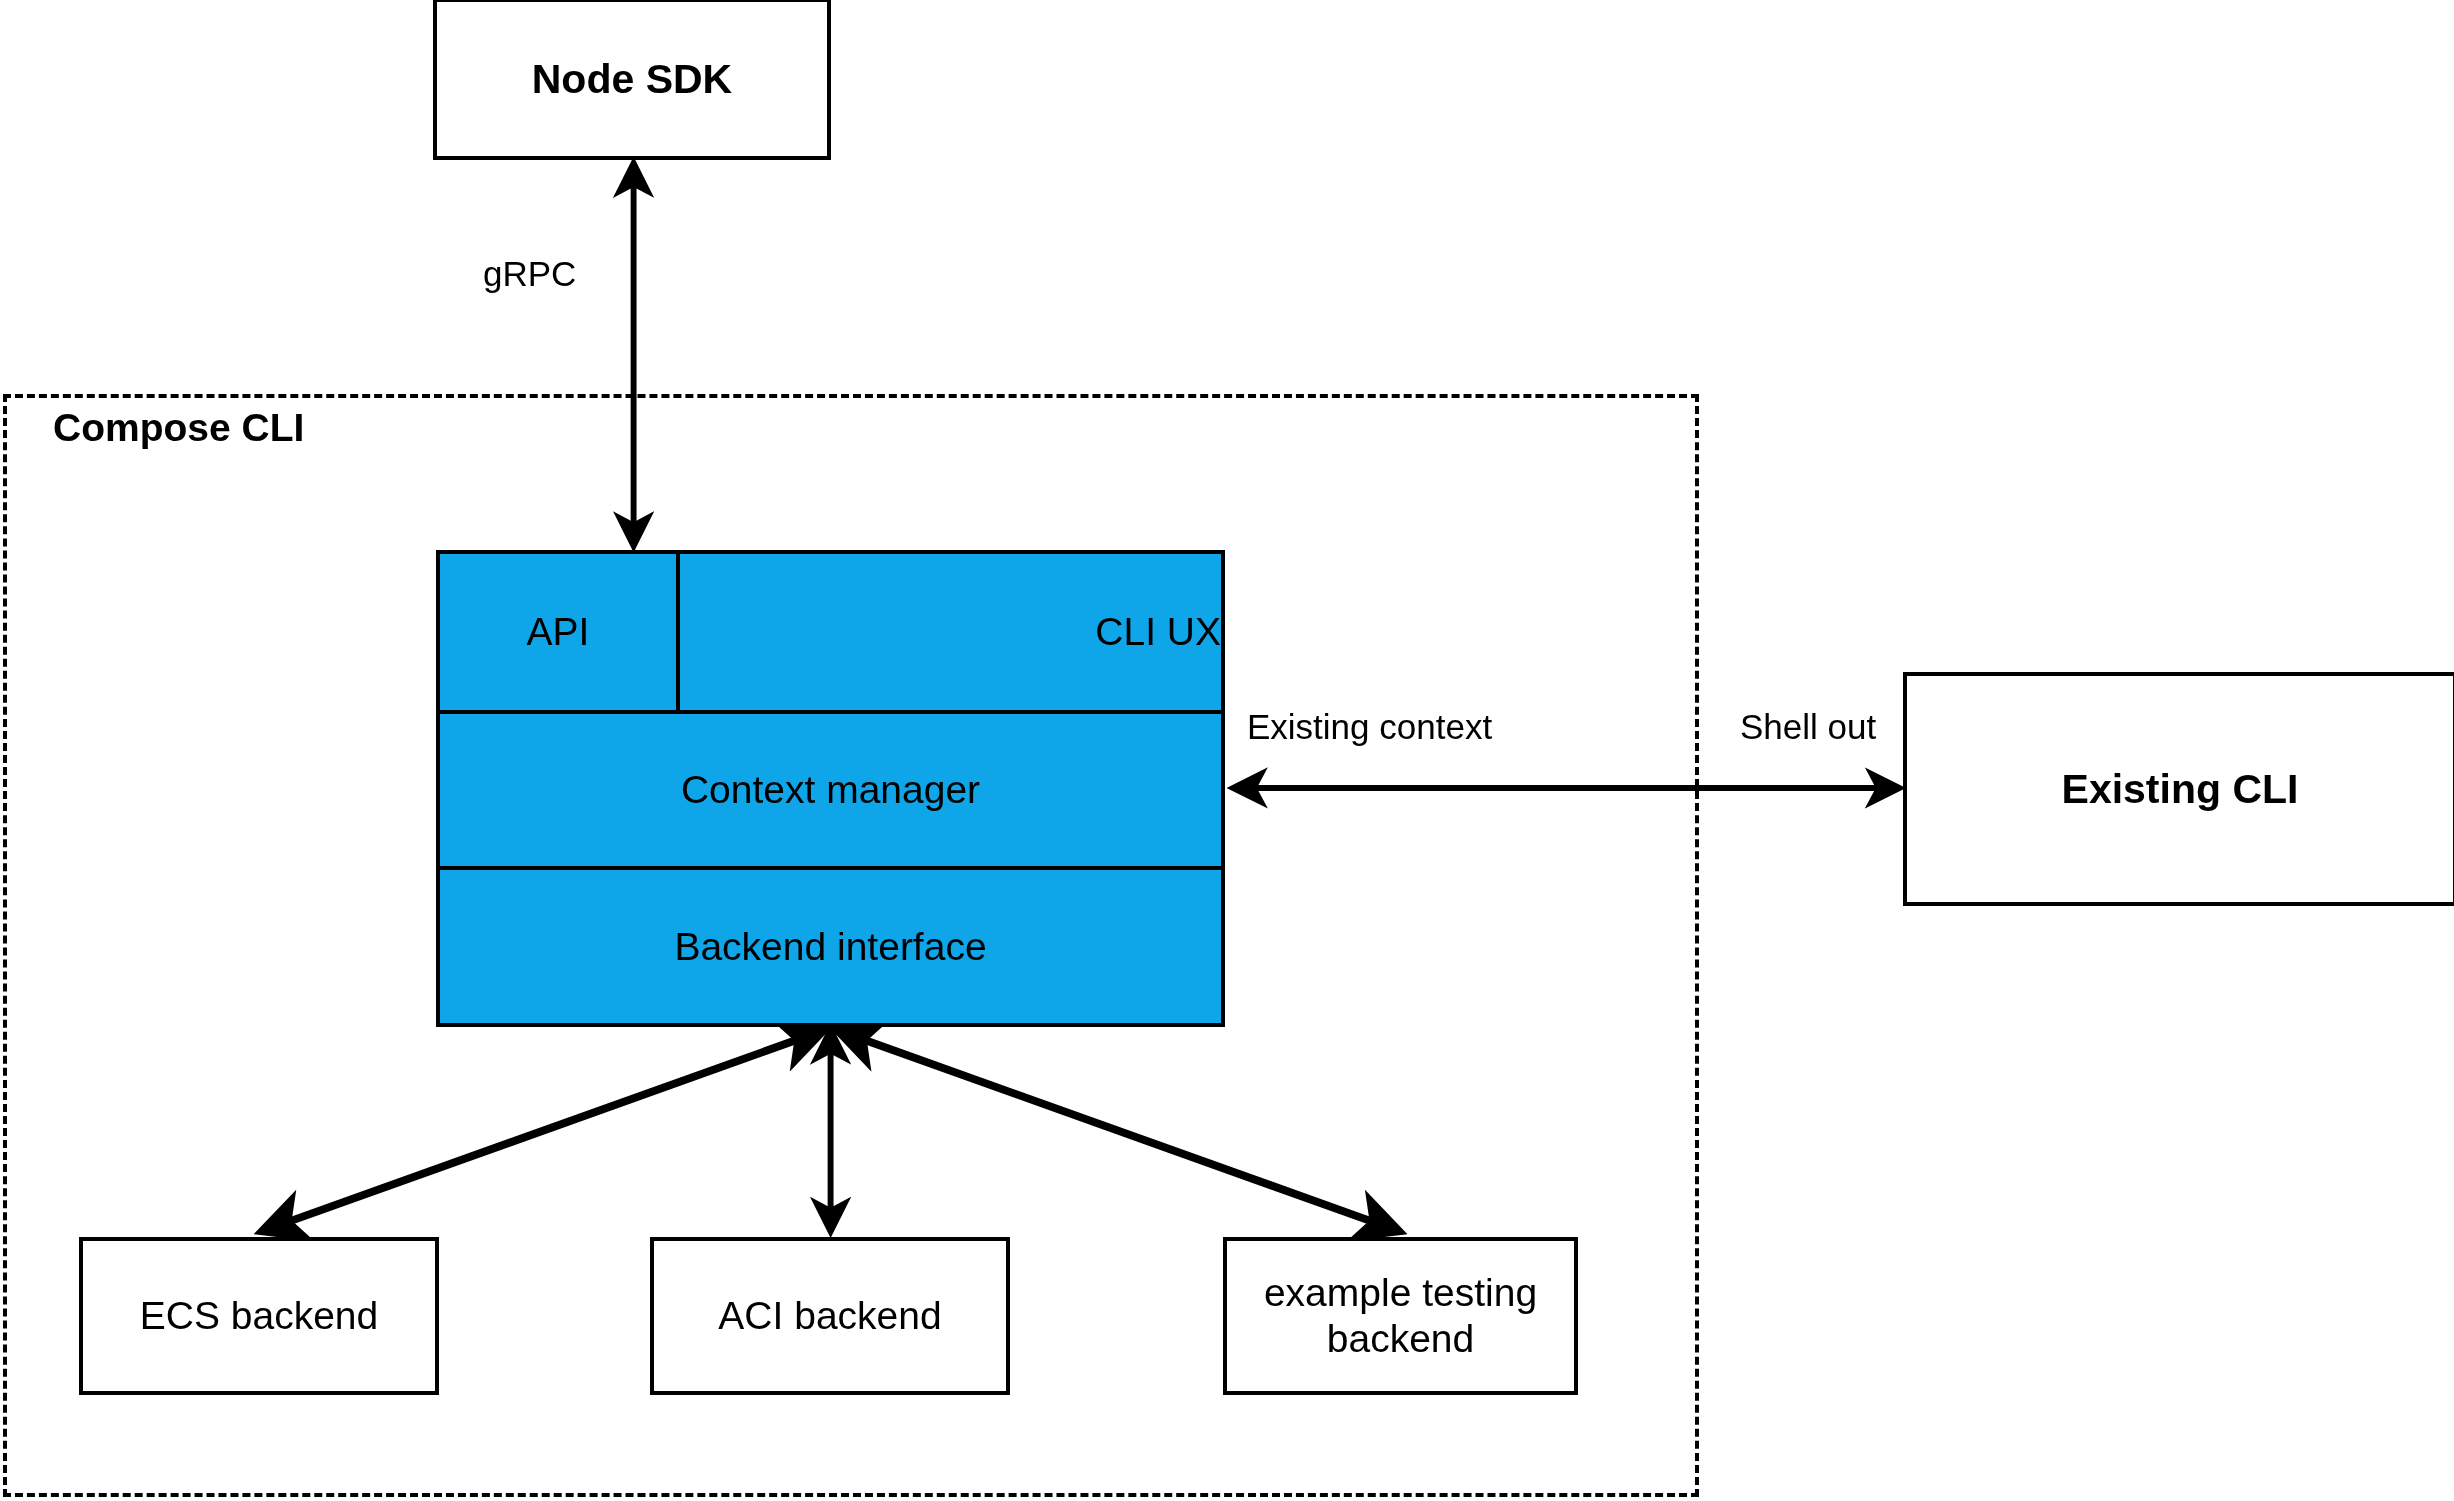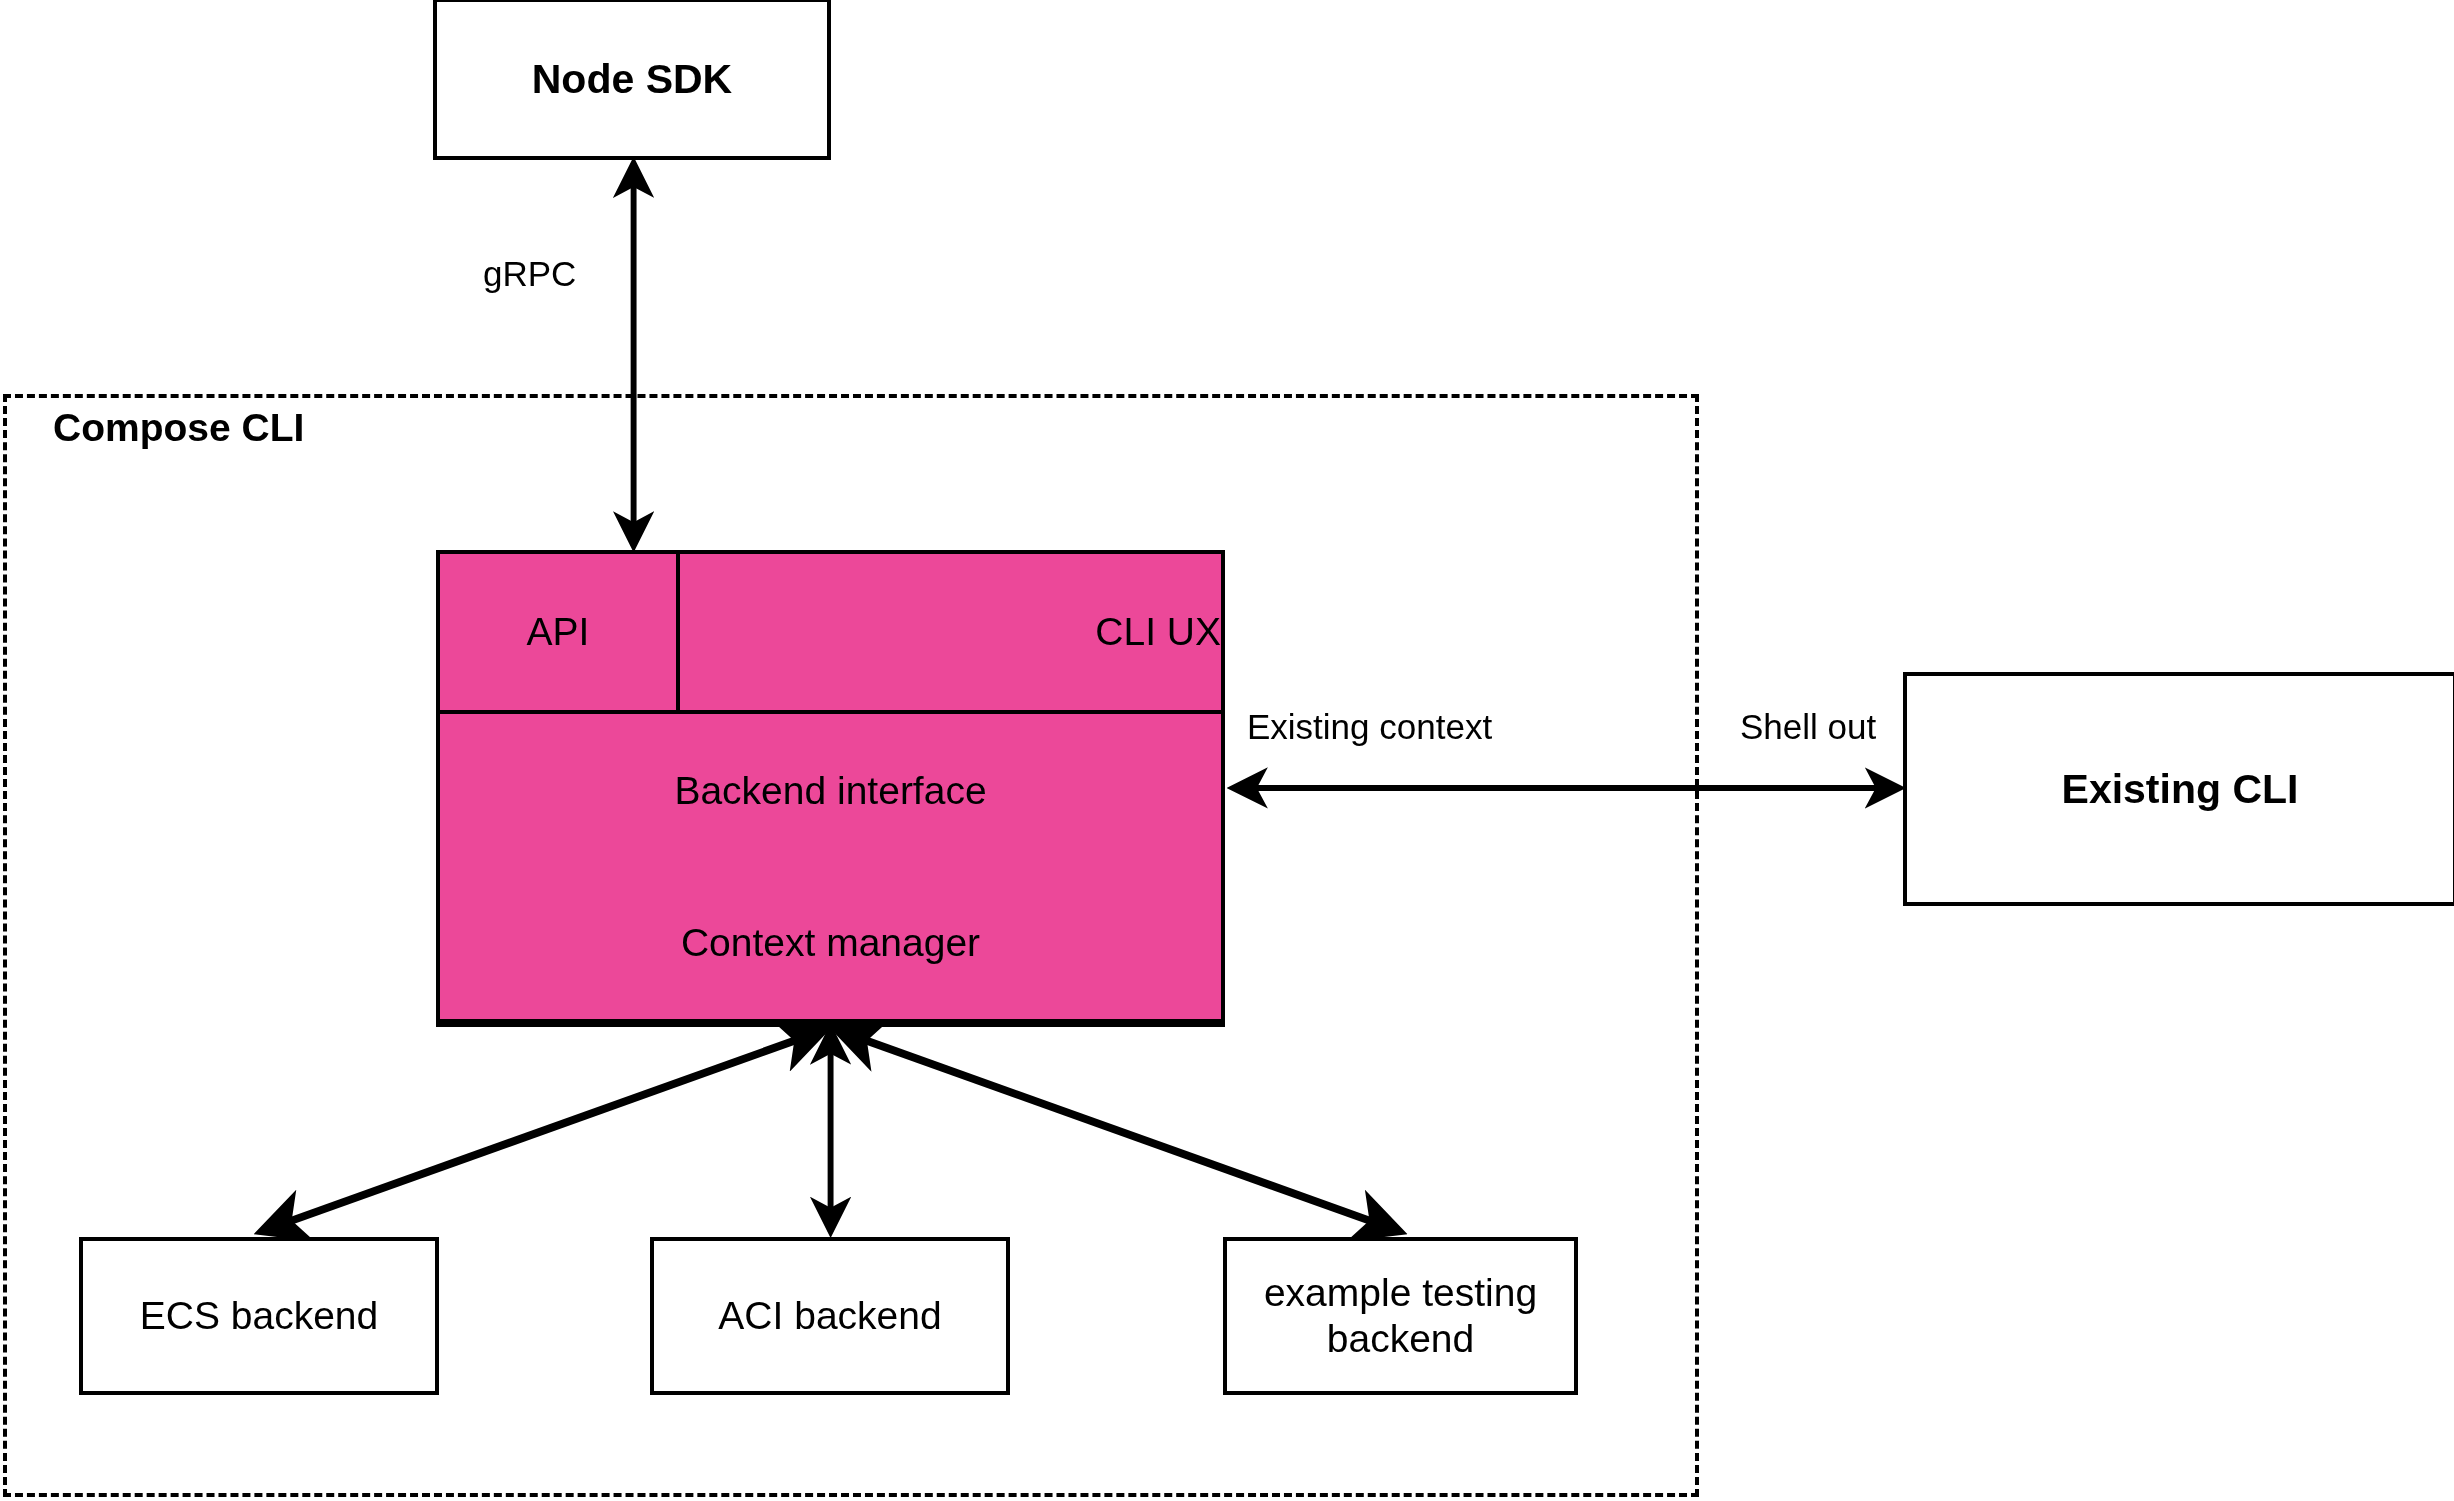--- a/index.html
+++ b/index.html
@@ -64,21 +64,21 @@
     white-space: nowrap;
     margin-left: 32px;
   }
 
   
   #core-box {
     position: absolute;
     left: 436px; top: 550px; width: 789px; height: 477px;
     box-sizing: border-box;
     border: 4.9px solid #000000;
-    background: #ec4899;
+    background: #0ea5e9;
     display: flex;
     flex-direction: column;
   }
   .core-row {
     box-sizing: border-box;
     display: flex;
     color: #000000;
     font-size: 39px;
   }
   #core-row-top {
@@ -180,25 +180,25 @@
 
   <div id="core-box">
     <div id="core-row-top" class="core-row">
       <div id="cell-api" class="core-cell">
         <span>API</span>
       </div>
       <div id="cell-cliux" class="core-cell">
         <span>CLI UX</span>
       </div>
     </div>
+    <div id="core-row-mid" class="core-row">
+      <span>Context manager</span>
+    </div>
     <div id="core-row-bot" class="core-row">
       <span>Backend interface</span>
-    </div>
-    <div id="core-row-mid" class="core-row">
-      <span>Context manager</span>
     </div>
   </div>
 
   <div id="aci-backend" class="node">
     <span>ACI backend</span>
   </div>
 
   <div id="ecs-backend" class="node">
     <span>ECS backend</span>
   </div>

